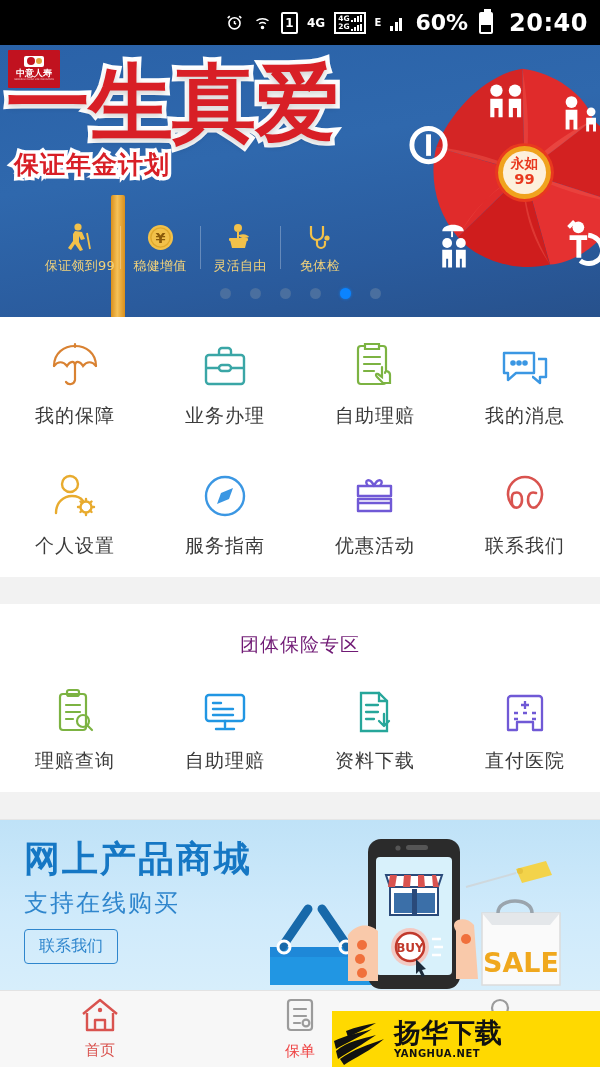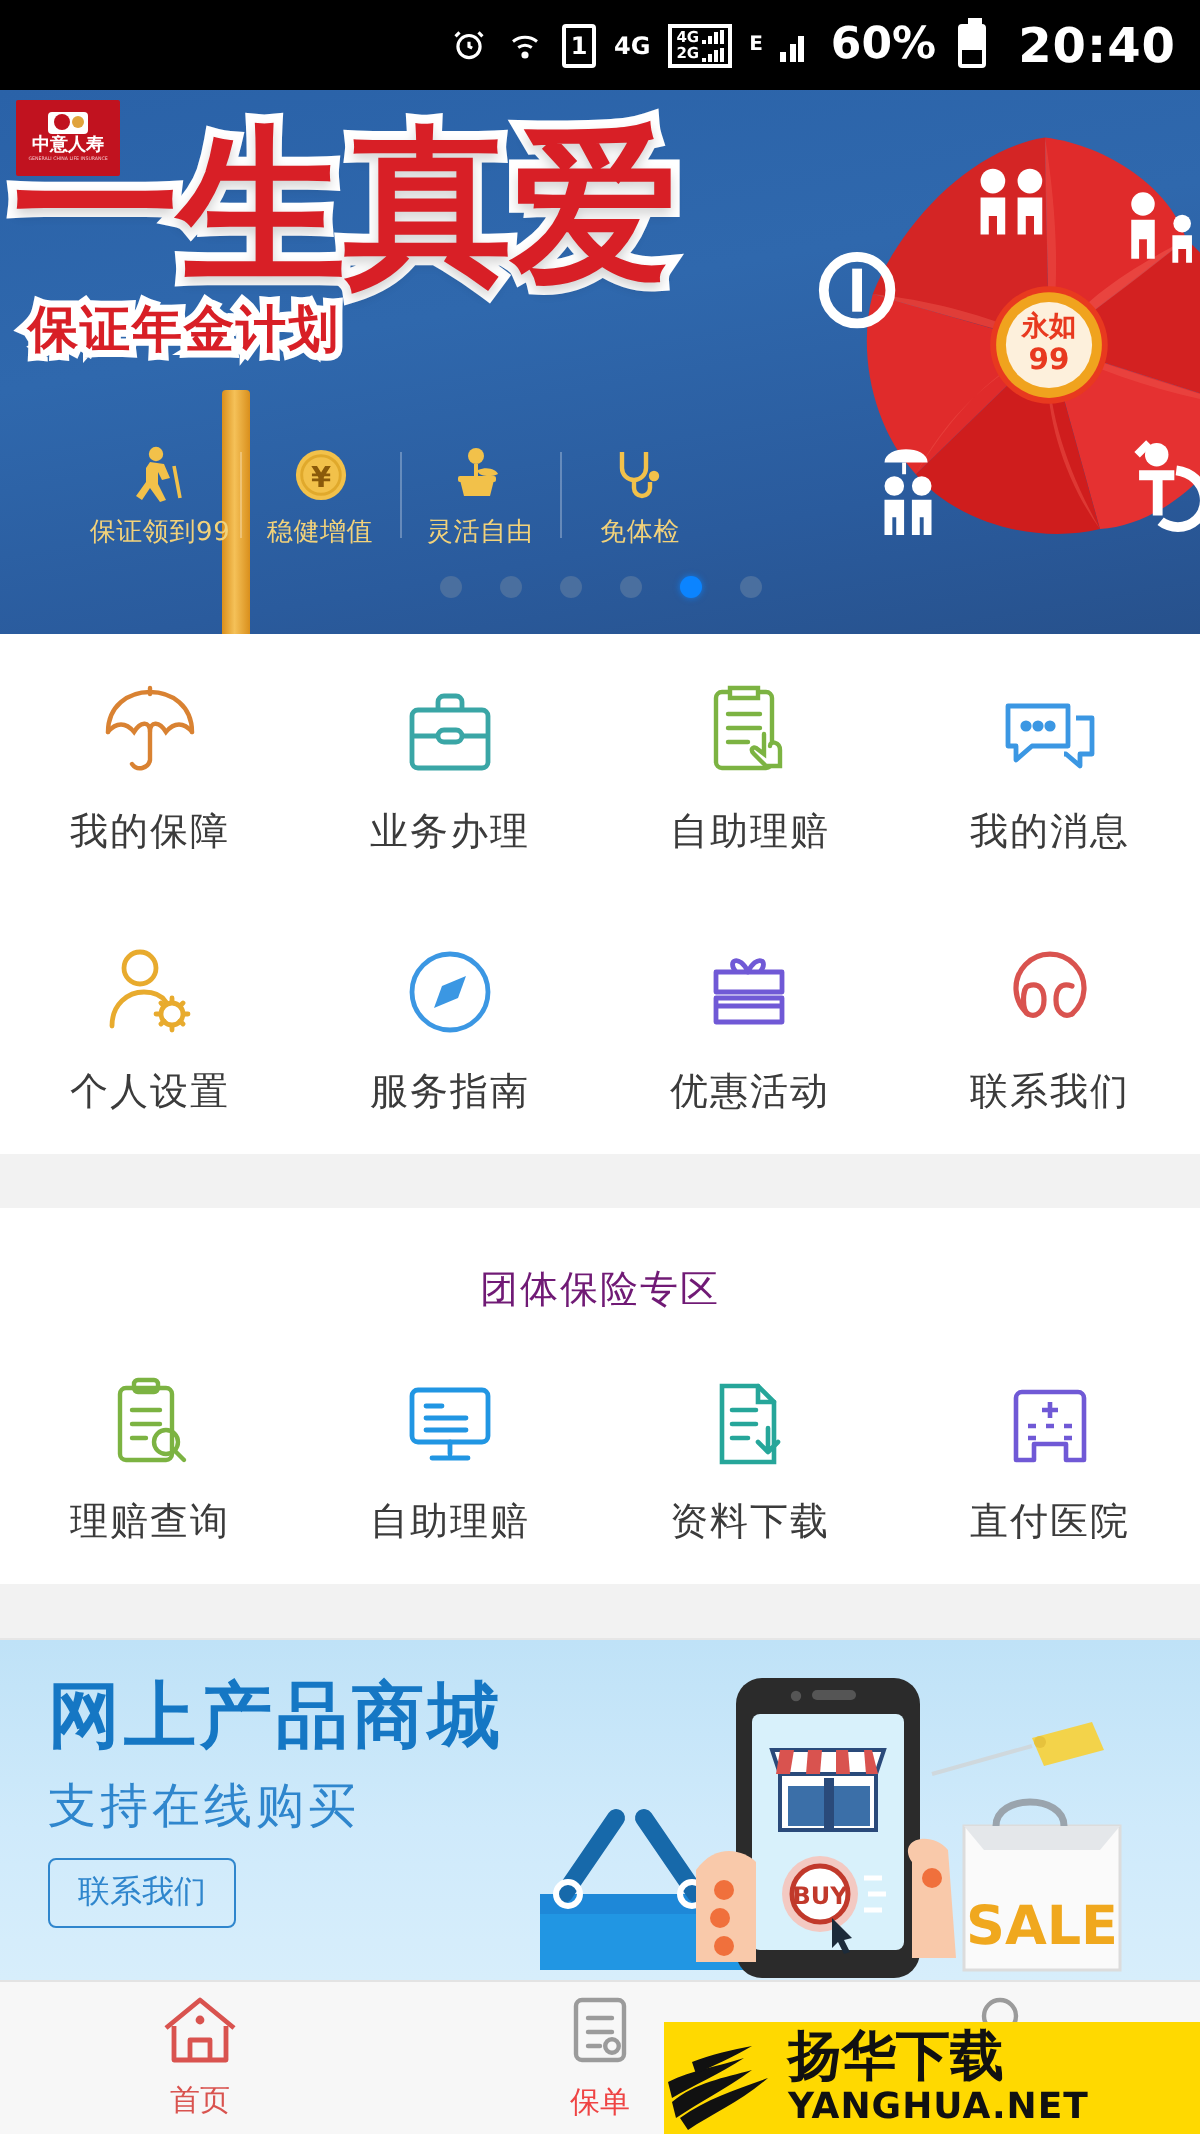--- a/index.html
+++ b/index.html
@@ -149,21 +149,21 @@
   .tab .tl { font-size:15px; color:#ef4444; }
   .tab.active .tl { color:#d9534f; }
 
   .watermark {
     position:absolute; right:0; bottom:0; height:56px; width:268px; background:#ffd900;
     display:flex; align-items:center; z-index:40; overflow:hidden;
   }
   .wm-logo { width:62px; height:56px; position:relative; flex:0 0 62px; }
   .wm-txt { display:flex; flex-direction:column; line-height:1; }
   .wm-cn { font-size:27px; font-weight:bold; color:#111; letter-spacing:0px; }
-  .wm-en { font-size:18px; font-weight:bold; color:#111; letter-spacing:.5px; margin-top:3px; }
+  .wm-en { font-size:10px; font-weight:bold; color:#111; letter-spacing:.5px; margin-top:3px; }
 </style>
 </head>
 <body>
 
 <div class="phone">
 
   <div class="statusbar">
     <div class="sb-icons">
       <span class="sb-ico">
         <svg width="19" height="19" viewBox="0 0 24 24" fill="none" stroke="#fff" stroke-width="2">

